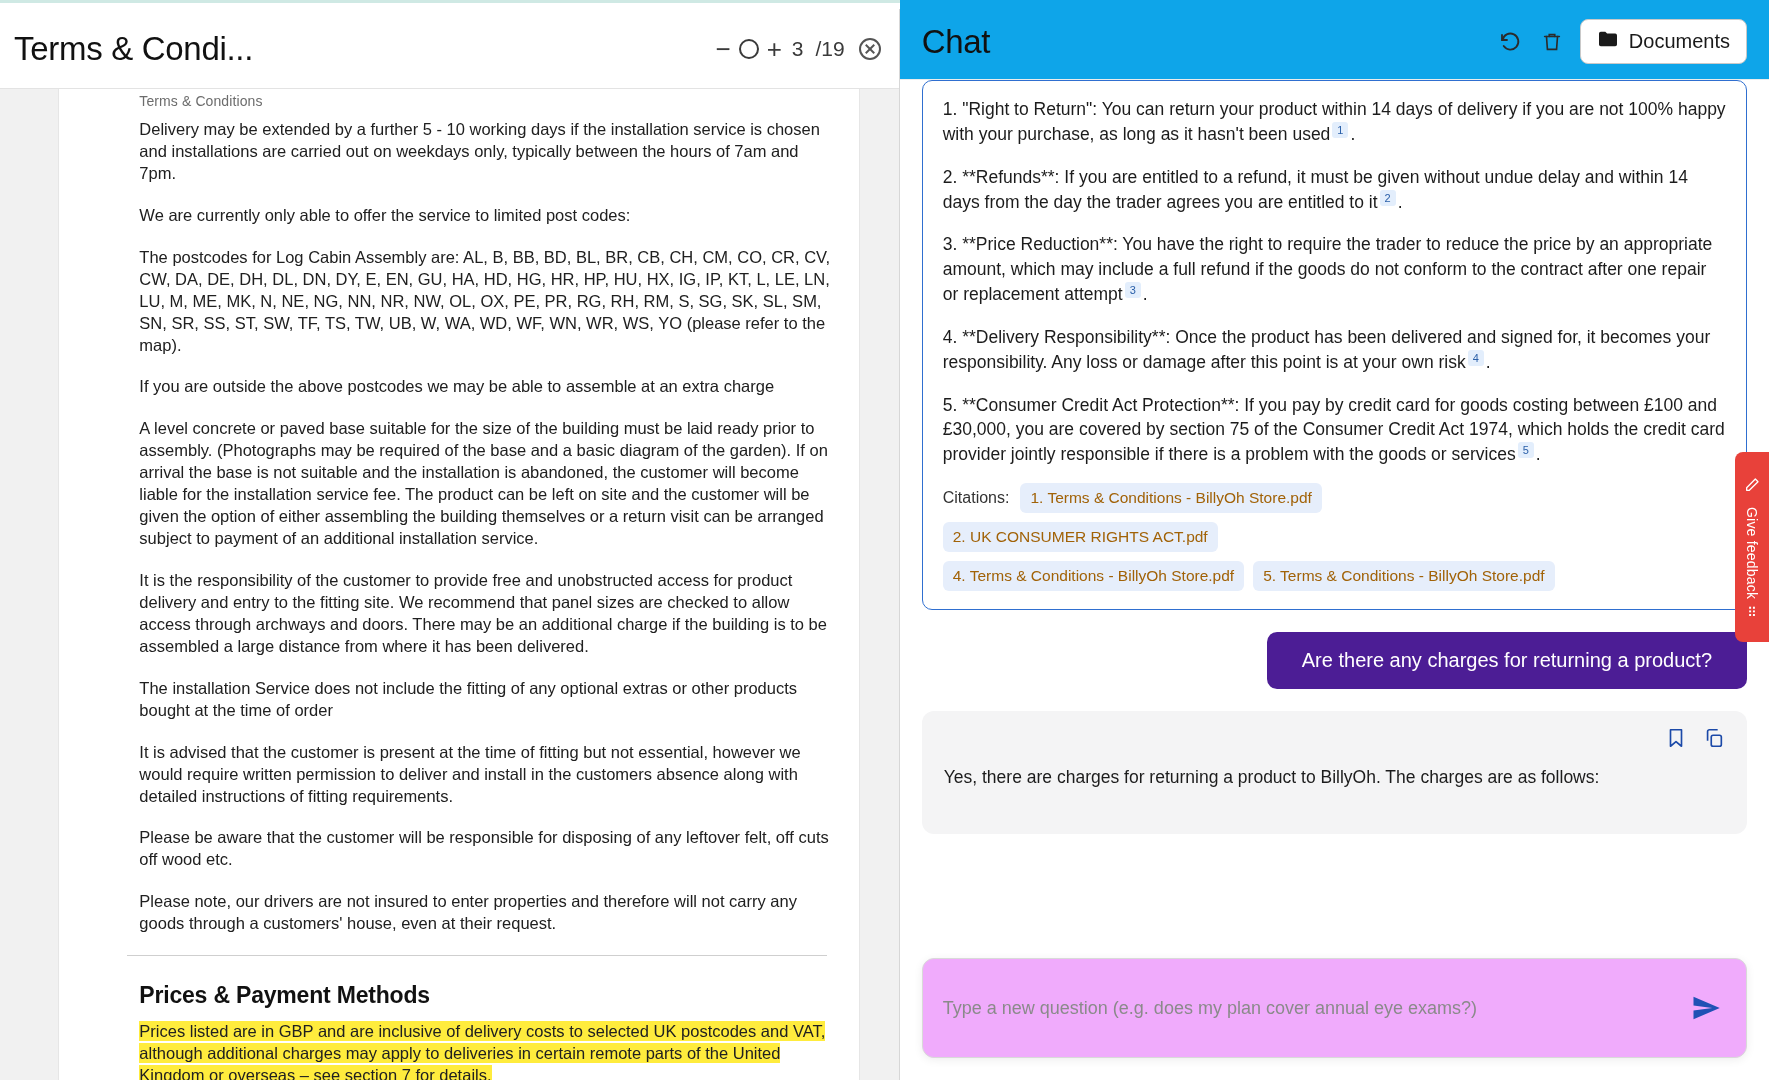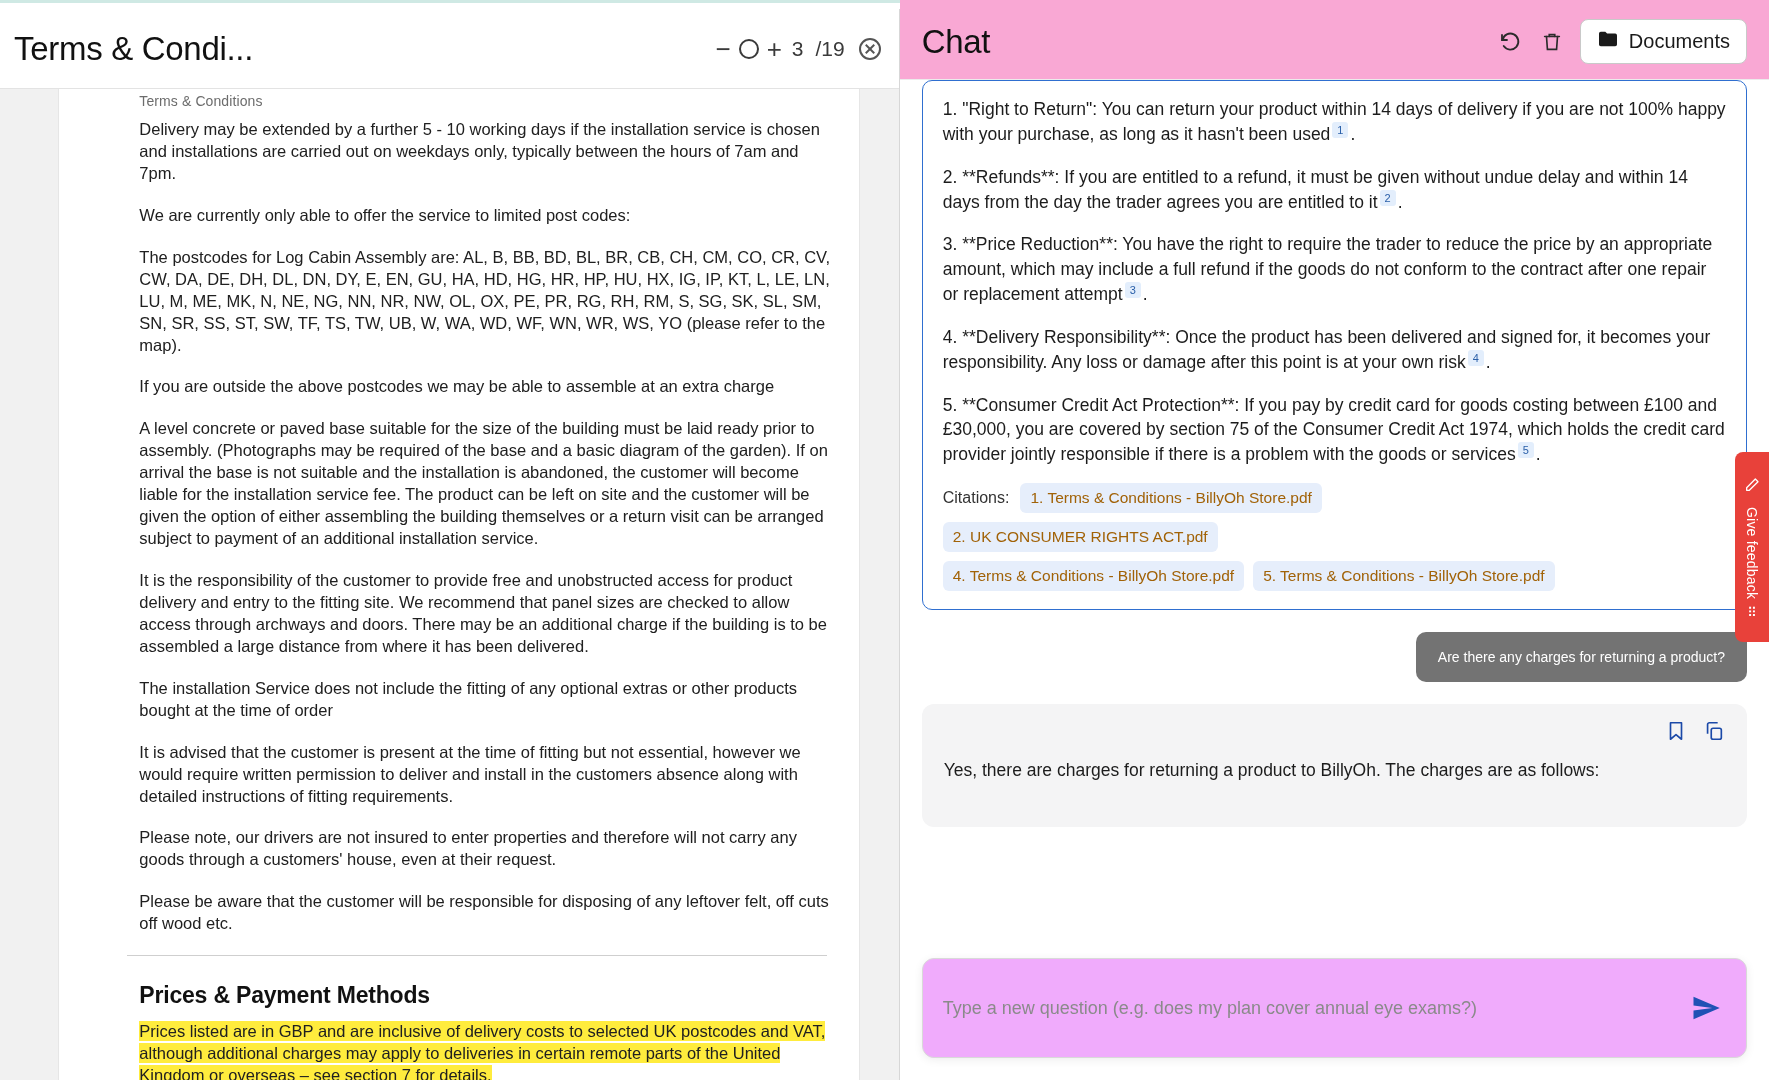--- a/index.html
+++ b/index.html
@@ -153,21 +153,21 @@
     background: #ffffff;
     position: relative;
   }
   .chat-topbar {
     height: 80px;
     min-height: 80px;
     display: flex;
     align-items: center;
     padding: 4px 22px 0 22px;
     border-bottom: 1px solid #ececec;
-    background: #f9a8d4;
+    background: #0ea5e9;
   }
   .chat-title {
     font-size: 33px;
     font-weight: 400;
     color: #111;
     letter-spacing: -0.3px;
   }
   .chat-top-actions {
     margin-left: auto;
     display: flex;
@@ -244,25 +244,25 @@
     font-size: 15.5px;
     white-space: nowrap;
     cursor: pointer;
   }
   .user-row {
     display: flex;
     justify-content: flex-end;
     margin-top: 22px;
   }
   .user-bubble {
-    background: #737373;
+    background: #4c1d95;
     color: #fff;
-    font-size: 14px;
+    font-size: 20px;
     border-radius: 10px;
-    padding: 17px 22px;
+    padding: 17px 35px;
     max-width: 560px;
   }
   .ans {
     background: #f4f4f5;
     border-radius: 12px;
     margin-top: 22px;
     padding: 16px 22px 26px 22px;
     position: relative;
   }
   .ans-actions {
@@ -362,22 +362,22 @@
         <div class="doc-runhead">Terms &amp; Conditions</div>
         <div class="doc-body">
           <p>Delivery may be extended by a further 5 - 10 working days if the installation service is chosen and installations are carried out on weekdays only, typically between the hours of 7am and 7pm.</p>
           <p>We are currently only able to offer the service to limited post codes:</p>
           <p>The postcodes for Log Cabin Assembly are: AL, B, BB, BD, BL, BR, CB, CH, CM, CO, CR, CV, CW, DA, DE, DH, DL, DN, DY, E, EN, GU, HA, HD, HG, HR, HP, HU, HX, IG, IP, KT, L, LE, LN, LU, M, ME, MK, N, NE, NG, NN, NR, NW, OL, OX, PE, PR, RG, RH, RM, S, SG, SK, SL, SM, SN, SR, SS, ST, SW, TF, TS, TW, UB, W, WA, WD, WF, WN, WR, WS, YO (please refer to the map).</p>
           <p>If you are outside the above postcodes we may be able to assemble at an extra charge</p>
           <p>A level concrete or paved base suitable for the size of the building must be laid ready prior to assembly. (Photographs may be required of the base and a basic diagram of the garden). If on arrival the base is not suitable and the installation is abandoned, the customer will become liable for the installation service fee. The product can be left on site and the customer will be given the option of either assembling the building themselves or a return visit can be arranged subject to payment of an additional installation service.</p>
           <p>It is the responsibility of the customer to provide free and unobstructed access for product delivery and entry to the fitting site. We recommend that panel sizes are checked to allow access through archways and doors. There may be an additional charge if the building is to be assembled a large distance from where it has been delivered.</p>
           <p>The installation Service does not include the fitting of any optional extras or other products bought at the time of order</p>
           <p>It is advised that the customer is present at the time of fitting but not essential, however we would require written permission to deliver and install in the customers absence along with detailed instructions of fitting requirements.</p>
+          <p>Please be aware that the customer will be responsible for disposing of any leftover felt, off cuts off wood etc.</p>
           <p>Please note, our drivers are not insured to enter properties and therefore will not carry any goods through a customers' house, even at their request.</p>
-          <p>Please be aware that the customer will be responsible for disposing of any leftover felt, off cuts off wood etc.</p>
 
           <div class="rule"></div>
           <div class="doc-h2">Prices &amp; Payment Methods</div>
           <p><span class="hl">Prices listed are in GBP and are inclusive of delivery costs to selected UK postcodes and VAT, although additional charges may apply to deliveries in certain remote parts of the United Kingdom or overseas – see section 7 for details.</span></p>
         </div>
 
       </div>
     </div>
   </div>
 

